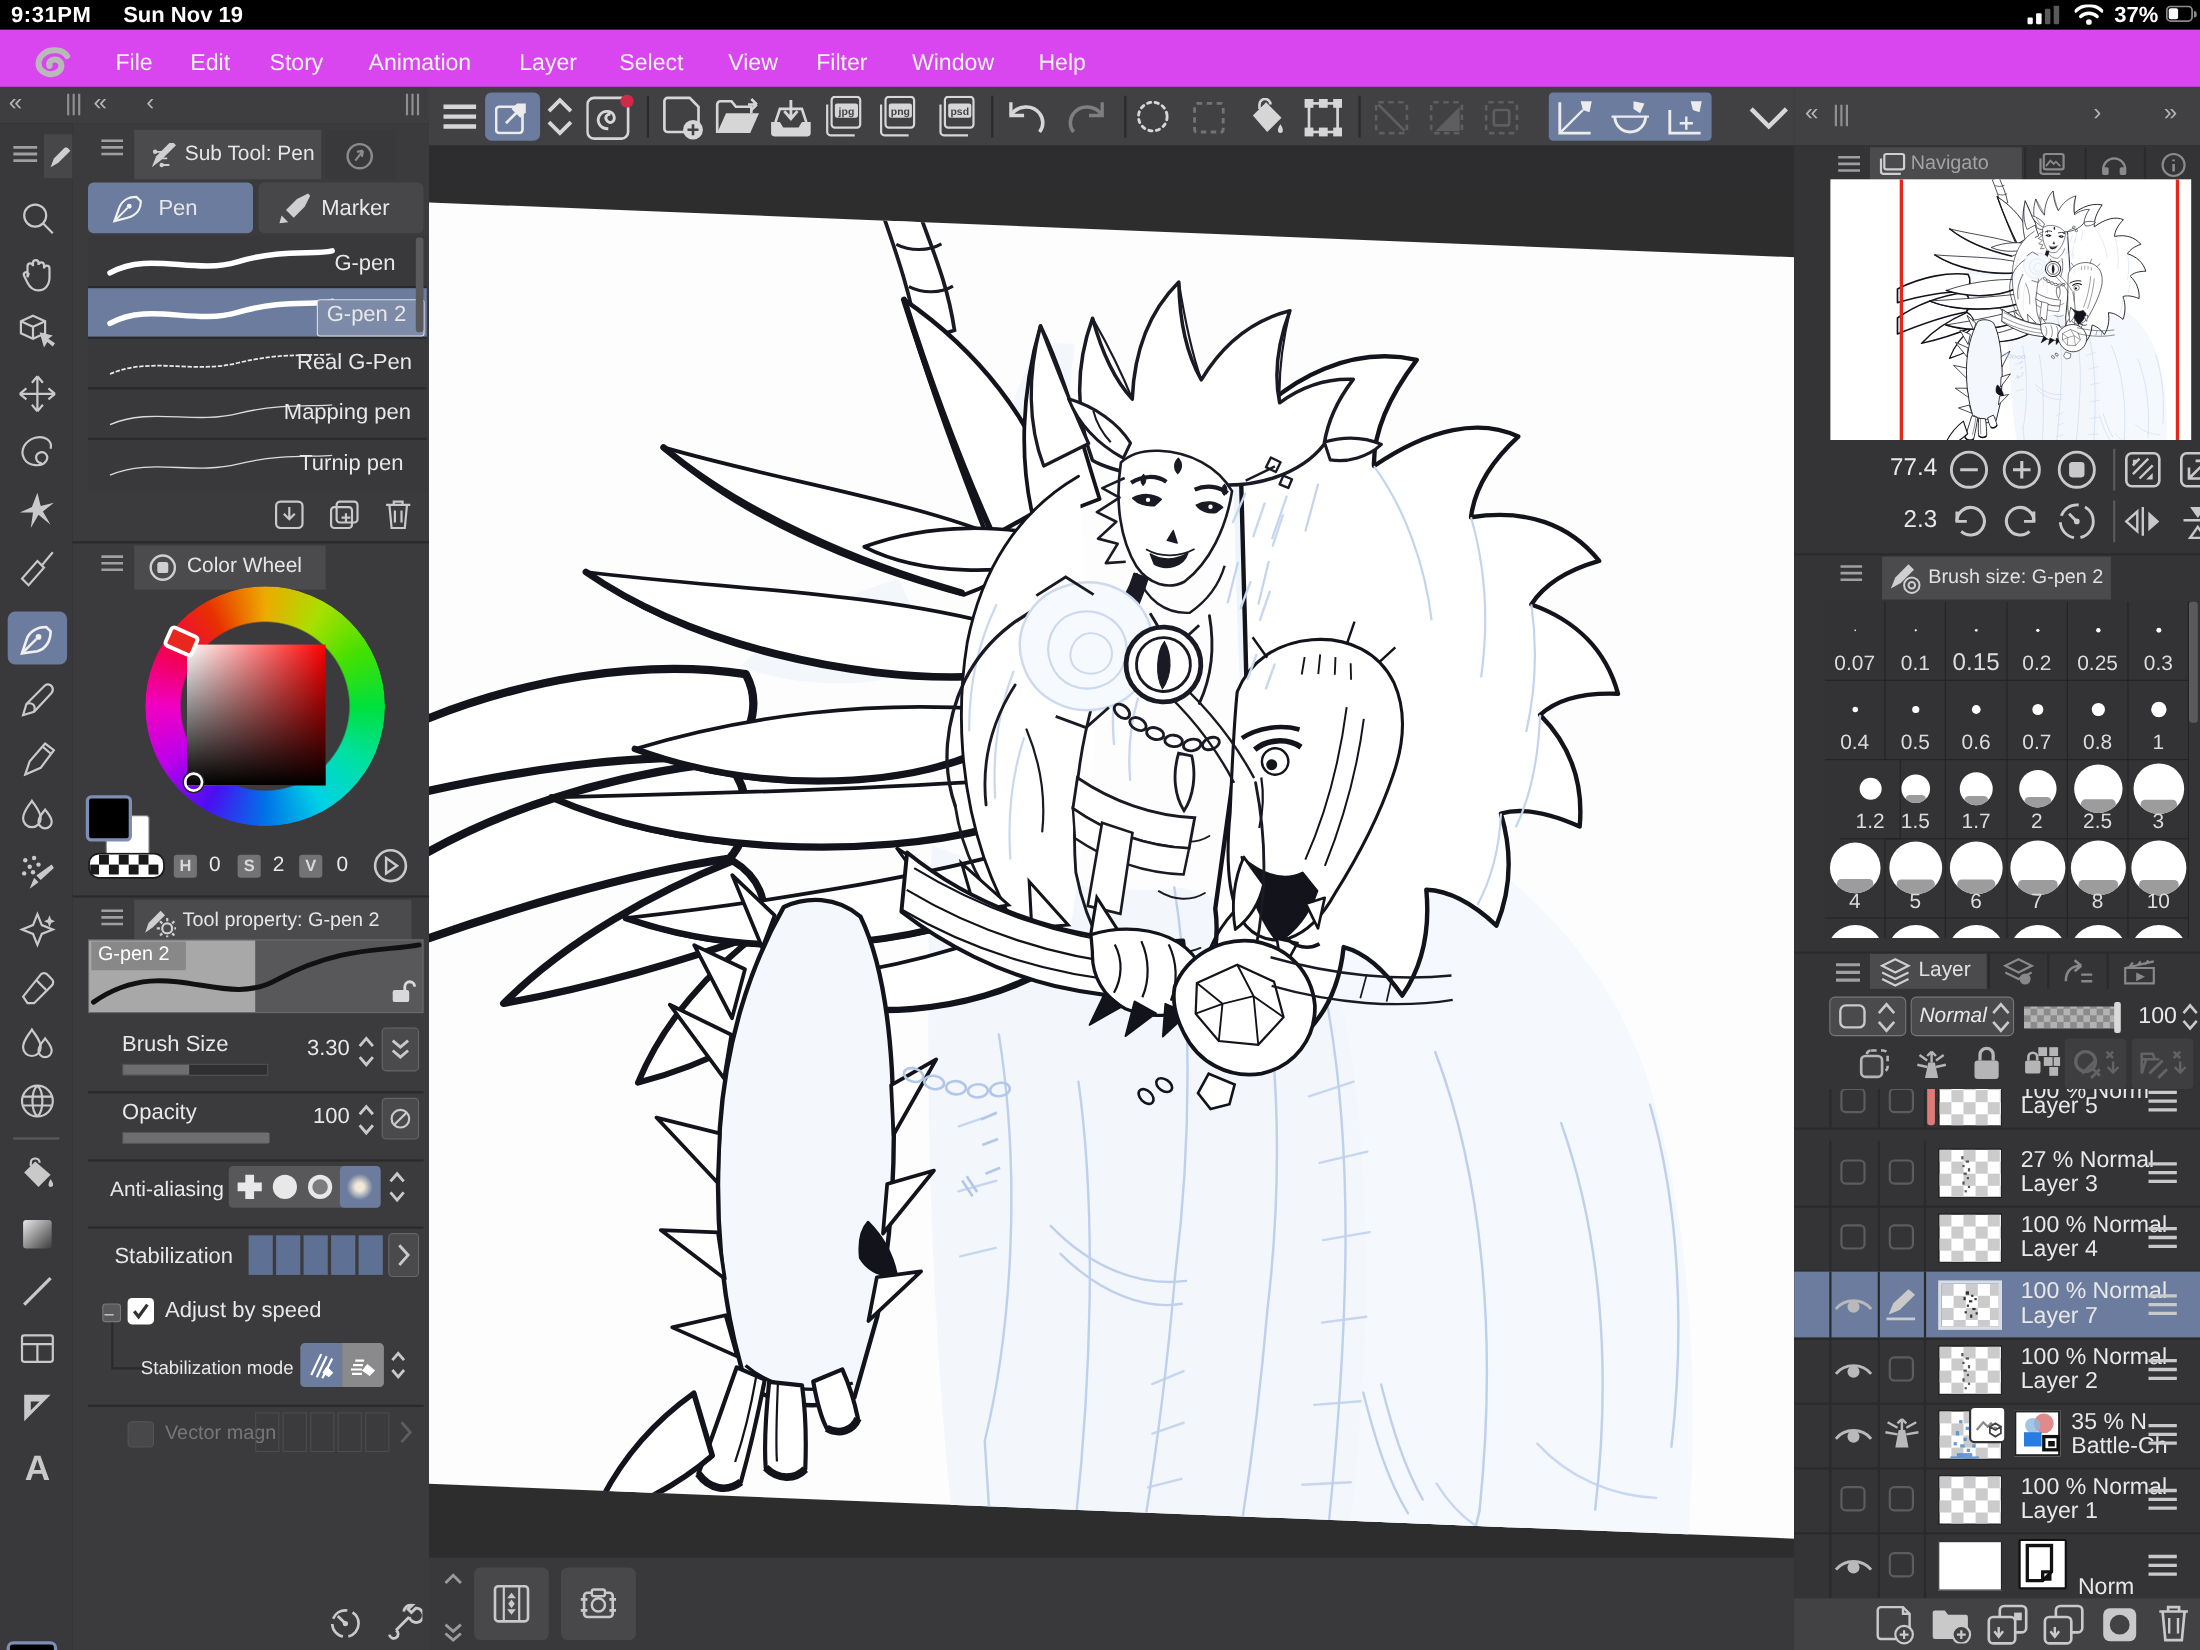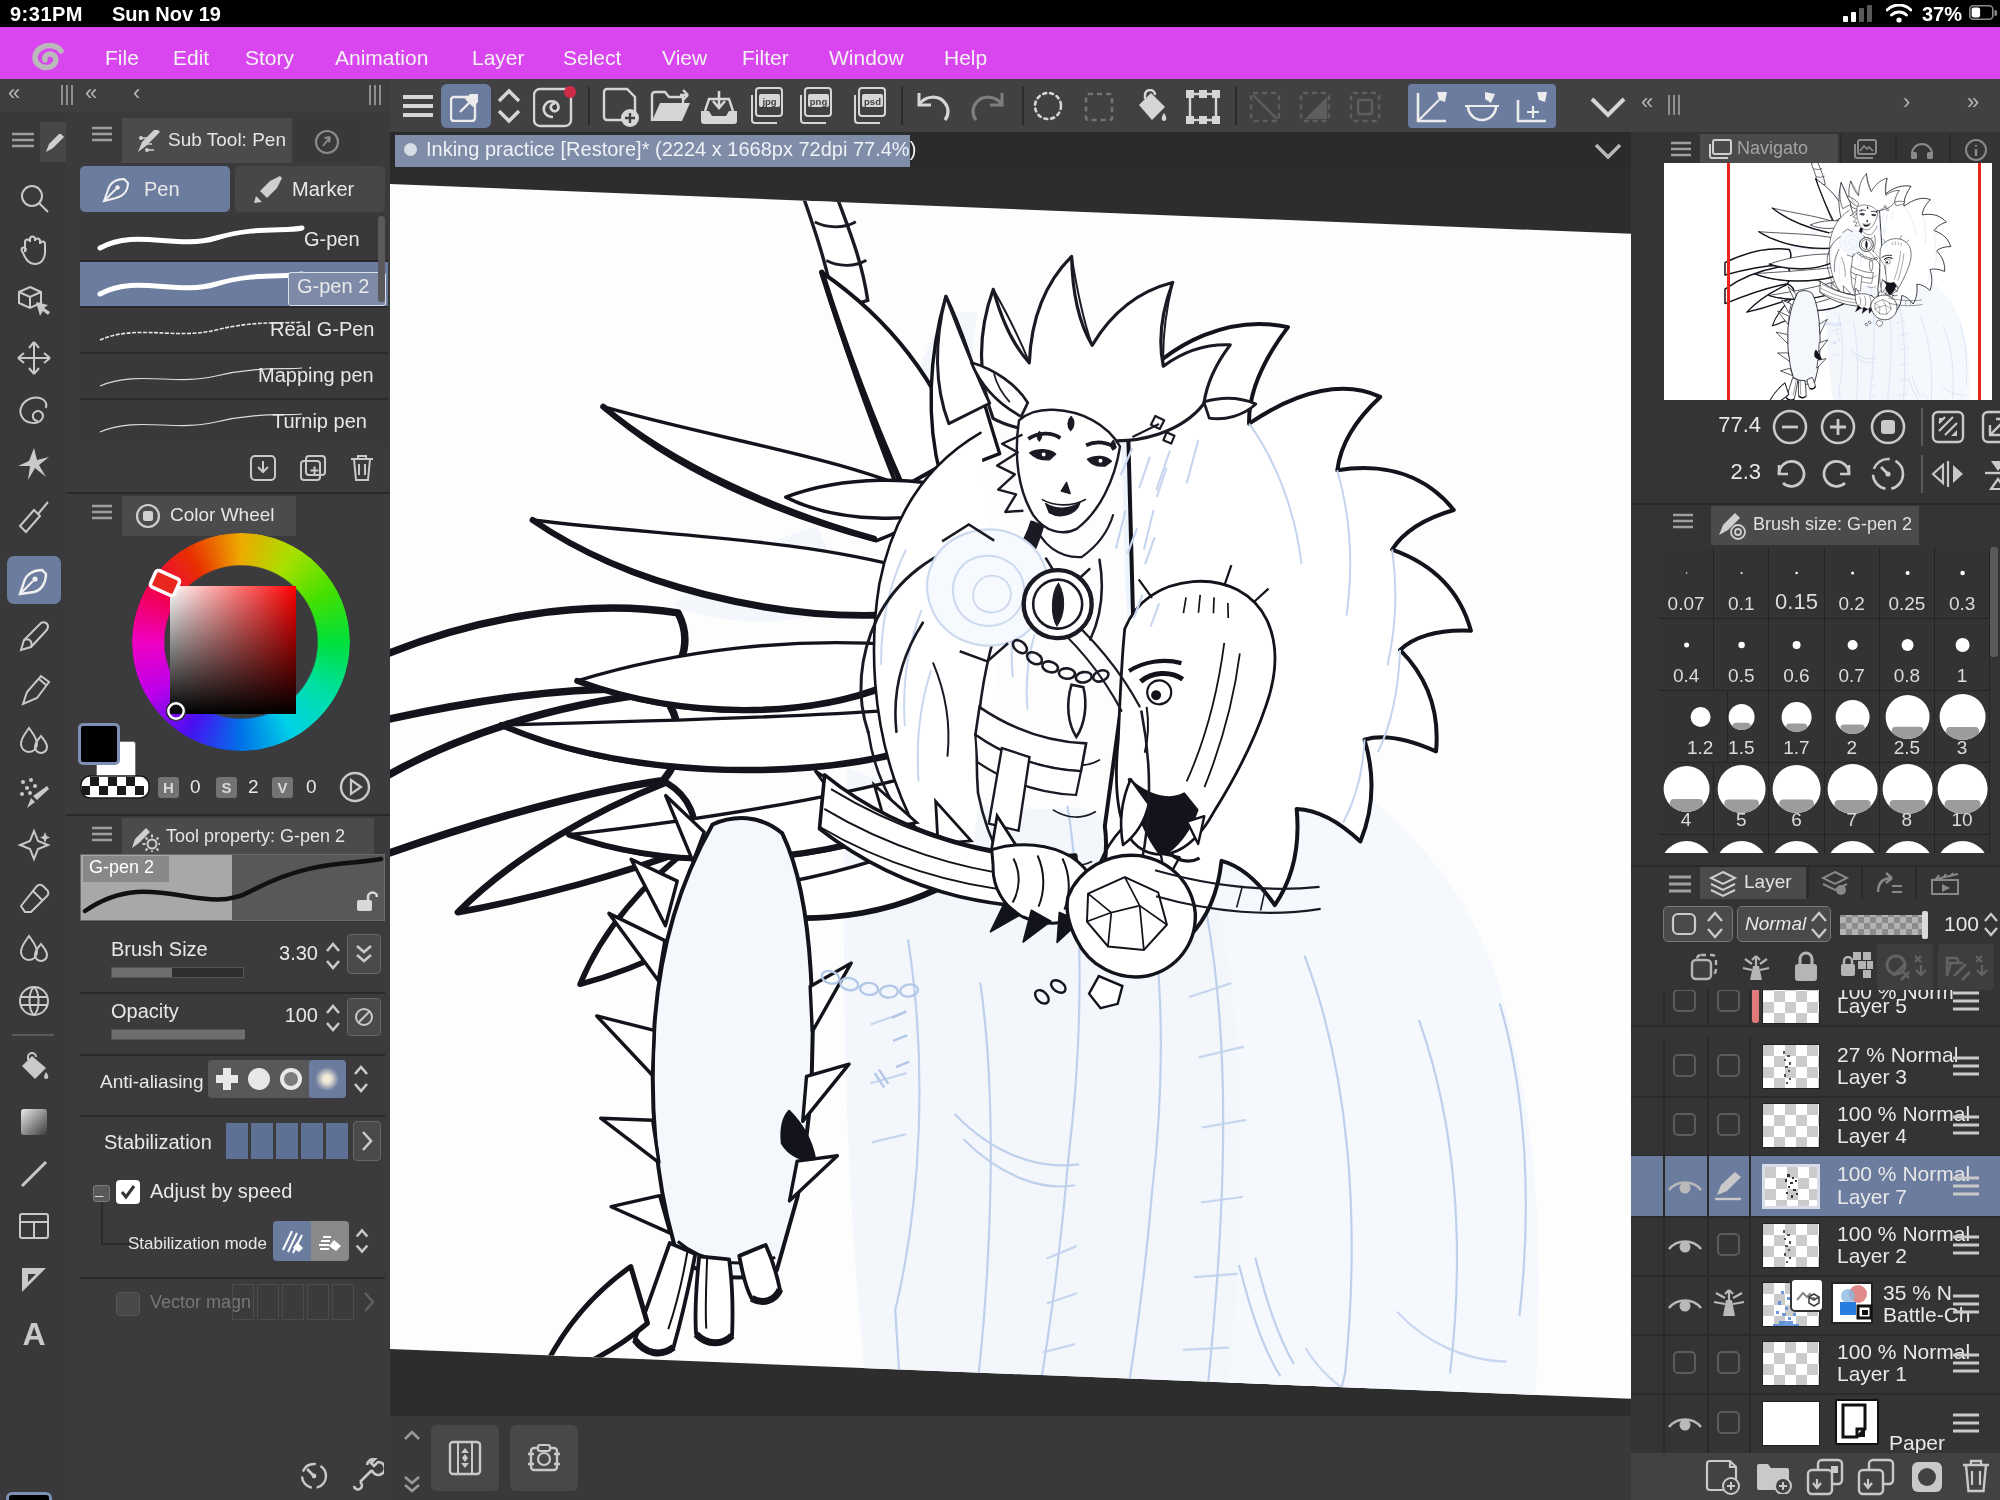--- a/index.html
+++ b/index.html
@@ -855,28 +855,20 @@
 
     <svg class="abs" style="left:232px;top:1348px;" width="32" height="32" viewBox="0 0 32 32">
       <circle cx="16" cy="16" r="12" stroke="#c9c9c9" stroke-width="2.4" fill="none" stroke-dasharray="16 5"></circle>
       <path d="M16 16 L9 9" stroke="#c9c9c9" stroke-width="2.6"></path>
       <circle cx="16" cy="16" r="2.4" fill="#c9c9c9"></circle>
     </svg>
     <svg class="abs" style="left:284px;top:1346px;" width="34" height="34" viewBox="0 0 34 34">
       <path d="M10 24 L22 12 M22 12 a6.5 6.5 0 1 0 6 -8 l-4 4 -3 -3 4 -4 a7 7 0 0 0 -8 6" stroke="#c9c9c9" stroke-width="2.6" fill="none"></path>
       <path d="M10 24 a4 4 0 1 1 -6 4" stroke="#c9c9c9" stroke-width="2.6" fill="none"></path>
     </svg>
-  </div>
-  <div id="titlestrip" class="abs">
-    <div class="abs" style="left:5px;top:3px;width:515px;height:32px;background:#7f8da9;"></div>
-    <div class="abs" style="left:14px;top:11px;width:13px;height:13px;border-radius:50%;background:#d8dce4;"></div>
-    <div class="abs" style="left:36px;top:6px;font-size:20px;color:#eef1f6;">Inking practice [Restore]* (2224 x 1668px 72dpi 77.4%)</div>
-    <svg class="abs" style="left:1203px;top:10px;" width="30" height="18" viewBox="0 0 30 18">
-        <path d="M3 3 L15 15 L27 3" stroke="#b8b8b8" stroke-width="3.5" fill="none"></path>
-      </svg>
   </div>
   <div id="canvasvp" class="abs">
     <svg width="1241" height="1247" viewBox="0 0 1241 1247">
       <defs>
           <clipPath id="canvclip">
             <rect x="-60" y="15" width="1560" height="1164"></rect>
           </clipPath>
         </defs>
       <g transform="rotate(2.3 0 15)">
         <rect x="-60" y="15" width="1560" height="1164" fill="#fdfdfe"></rect>
@@ -1688,21 +1680,21 @@
           <circle cx="18" cy="14" r="5.5" fill="#b9b9b9"></circle>
         </svg>
 <div class="abs" style="left:86px;top:421px;width:23px;height:23px;border:2px solid #5c5c5e;border-radius:5px;"></div>
 <div class="abs" style="left:131px;top:411px;width:58px;height:45px;background:#fff;border:1.5px solid #222;"></div>
 <div class="abs" style="left:204px;top:409px;width:44px;height:46px;background:#fff;border:2.5px solid #111;border-radius:2px;"></div>
 <svg class="abs" style="left:208px;top:413px;" width="36" height="38" viewBox="0 0 36 38">
           <path d="M4 2 h22 v24 l-8 8 h-14 z" fill="#fff" stroke="#111" stroke-width="3"></path>
           <path d="M26 26 h-8 v8" fill="none" stroke="#111" stroke-width="3"></path>
           <path d="M18 34 l8 -8 v8 z" fill="#111"></path>
         </svg>
-<div class="abs" style="left:258px;top:441px;font-size:21px;">Paper</div>
+<div class="abs" style="left:258px;top:441px;font-size:21px;">Norm</div>
 <svg class="abs" style="left:322px;top:422px;" width="26" height="22">
           <path d="M0 3h26M0 11h26M0 19h26" stroke="#c9c9c9" stroke-width="3"></path>
         </svg>
 </div>
 
     <div class="abs" style="left:0;top:1321px;width:369px;height:47px;background:#424245;"></div>
     <svg class="abs" style="left:73px;top:1326px;" width="38" height="38" viewBox="0 0 38 38">
       <path d="M6 3 h20 l6 6 v20 a3 3 0 0 1 -3 3 h-23 a3 3 0 0 1 -3 -3 v-23 a3 3 0 0 1 3 -3 z M26 3 v6 h6" stroke="#c9c9c9" stroke-width="2.2" fill="none"></path>
       <circle cx="27" cy="28" r="8" fill="#424245" stroke="#c9c9c9" stroke-width="2"></circle>
       <path d="M27 24 v8 m-4 -4 h8" stroke="#c9c9c9" stroke-width="2"></path>

